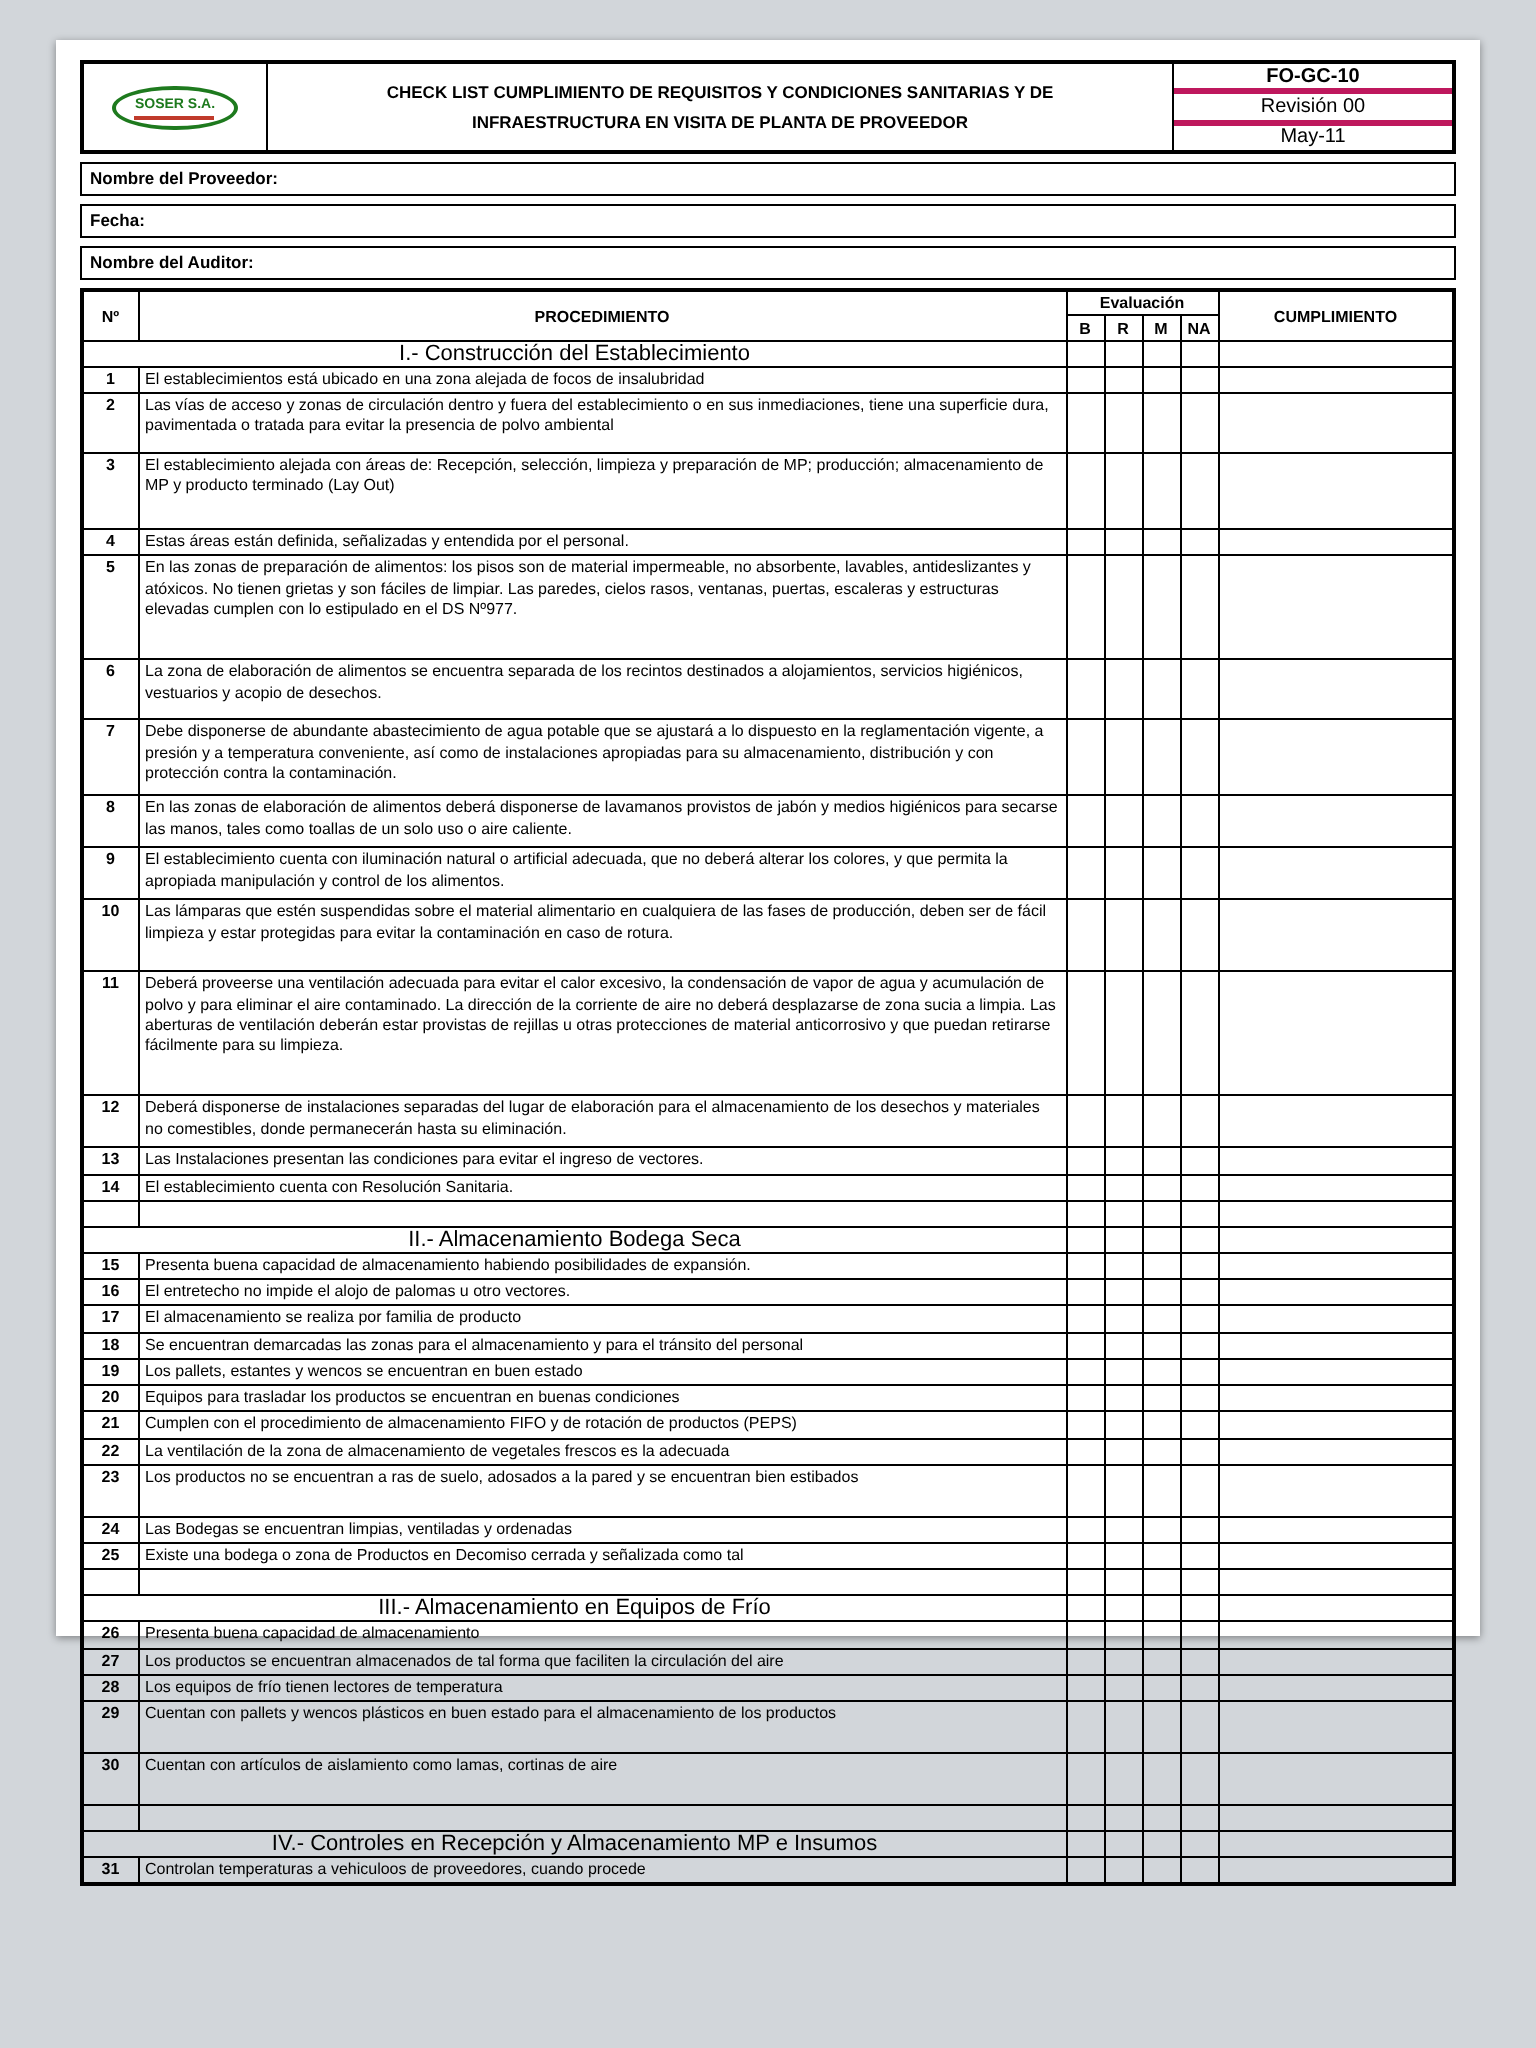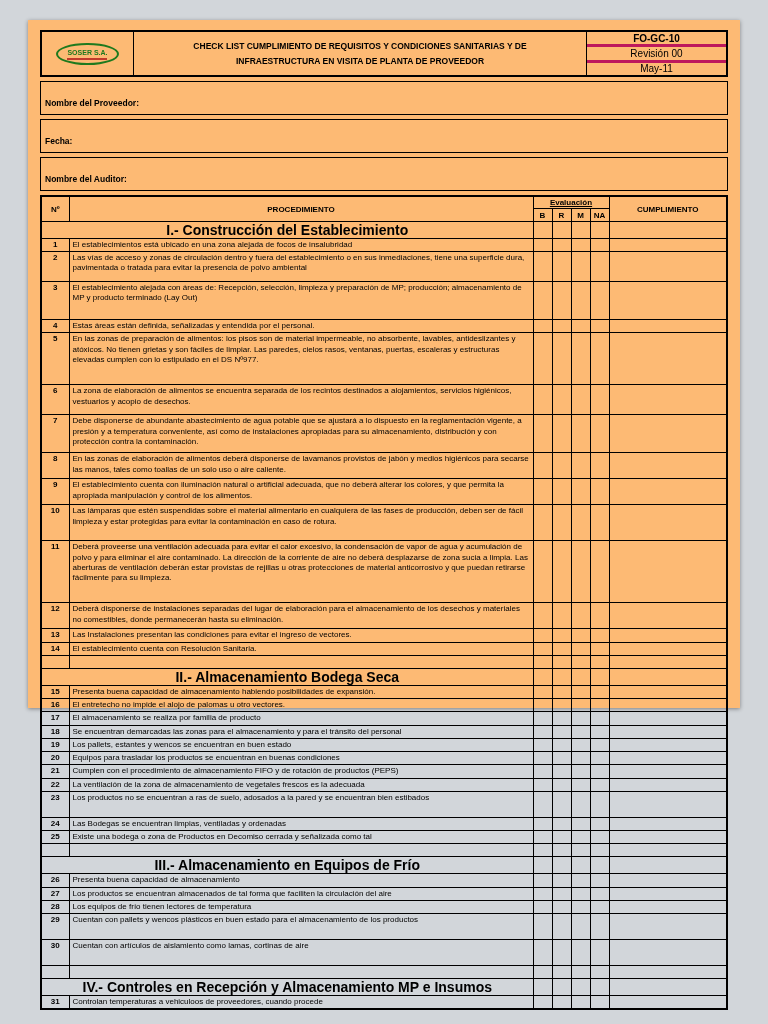--- a/index.html
+++ b/index.html
@@ -1,49 +1,49 @@
 <!DOCTYPE html>
 <html><head>
 <meta charset="utf-8">
 <style>
   * { margin:0; padding:0; box-sizing:border-box; }
   html,body { width:768px; }
   body { font-family:"Liberation Sans", sans-serif; background:#d2d6da; }
   .viewport { width:768px; height:1024px; background:#d2d6da; padding-top:20px; }
   .page {
-    width:712px; height:688px; margin:0 auto; background:#fdba74;
+    width:712px; height:798px; margin:0 auto; background:#ffffff;
     padding:10px 12px; box-shadow:0 1px 4px rgba(0,0,0,.4); color:#000;
   }
   
   .hdr { display:flex; border:2px solid #000; height:47px; }
   .logo-cell { width:92px; border-right:1px solid #000; display:flex; align-items:center; justify-content:center; }
   .logo-oval { border:2px solid #1e7a1e; border-radius:50%; padding:4px 9px 3px; text-align:center; }
   .logo-text { color:#1e7a1e; font-weight:bold; font-size:7px; white-space:nowrap; }
   .logo-tagline { height:2px; background:#c03a2b; width:40px; margin:2px auto 0; }
   .title-cell { flex:1; display:flex; flex-direction:column; justify-content:center; text-align:center;
     font-weight:bold; font-size:8.5px; line-height:1.7; padding:0 8px; }
   .code-cell { width:140px; border-left:1px solid #000; display:flex; flex-direction:column; }
   .code-cell > div { flex:1; display:flex; align-items:center; justify-content:center; font-size:10px; border-top:3px solid #be185d; }
   .code-cell > div:first-child { border-top:none; font-weight:bold; font-size:10px; }
   
-  .field-box { border:1.5px solid #000; height:17px; margin-top:4px; padding:16px 4px; font-weight:bold; font-size:8.5px; }
+  .field-box { border:1.5px solid #000; height:17px; margin-top:4px; padding:2px 4px; font-weight:bold; font-size:8.5px; }
   
   table.main { width:100%; border-collapse:collapse; table-layout:fixed; margin-top:4px; border:2px solid #000; }
   .main th, .main td { border:1px solid #000; font-size:8px; vertical-align:top; overflow:hidden; }
   .main thead th { text-align:center; vertical-align:middle; font-weight:bold; padding:1px 0; }
   .th-proc { font-size:9.5px; }
-  .th-eval { font-size:8.5px; white-space:nowrap;text-decoration:underline; }
+  .th-eval { font-size:8.5px; white-space:nowrap; }
   .th-obs  { font-size:8px; }
   .th-no   { font-size:8px; }
   .th-letter { font-size:8px; height:13px; }
   .main tbody tr { height:13px; }
   .td-no { text-align:center; font-weight:bold; font-size:7.5px; padding-top:1px; }
   .td-proc { padding:1px 3px; line-height:1.28; }
   tr.sec-title { height:17px; }
-  tr.sec-title td.sec-cell { text-align:center; vertical-align:middle; font-weight:bold; font-size:14px; }
+  tr.sec-title td.sec-cell { text-align:center; vertical-align:middle; font-weight:normal; font-size:11px; }
   tr.spacer-row { height:13px; }
   col.c-no { width:28px; }
   col.c-eval { width:19px; }
   col.c-obs { width:118px; }
 </style>
 </head>
 <body>
 
 <div class="viewport">
   <div class="page">

